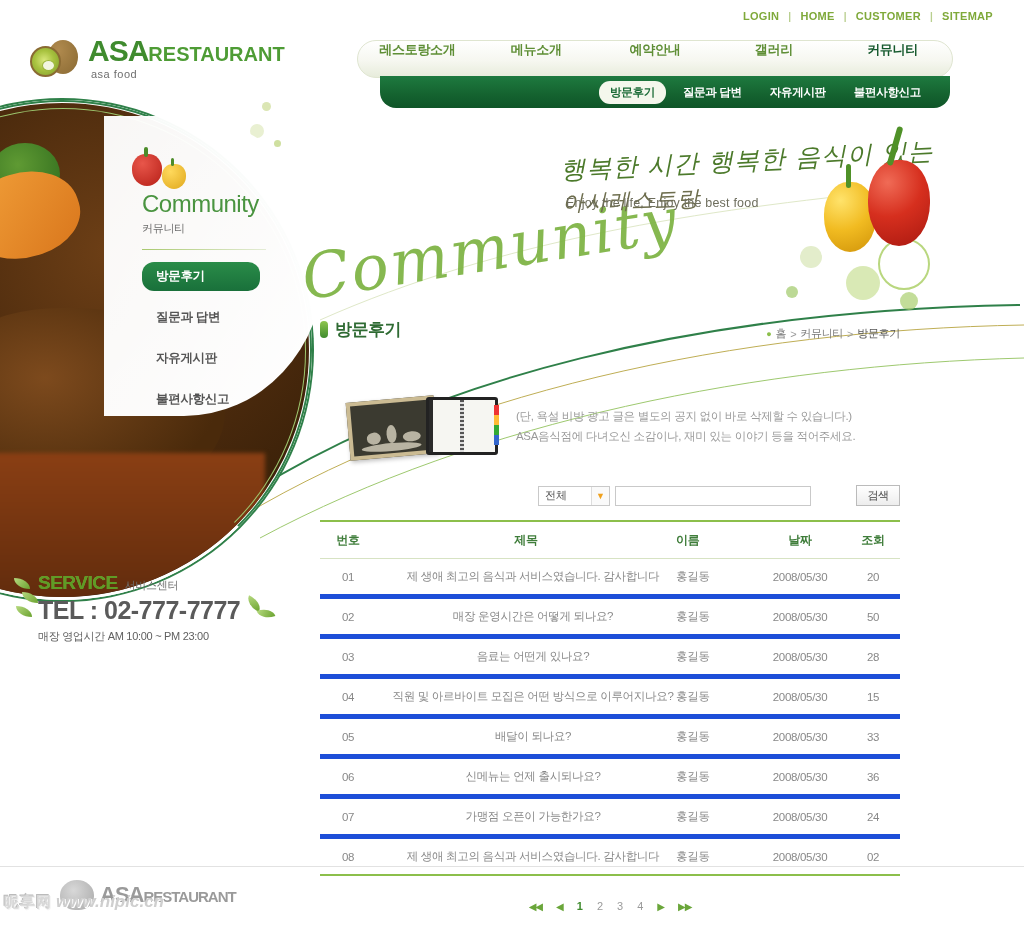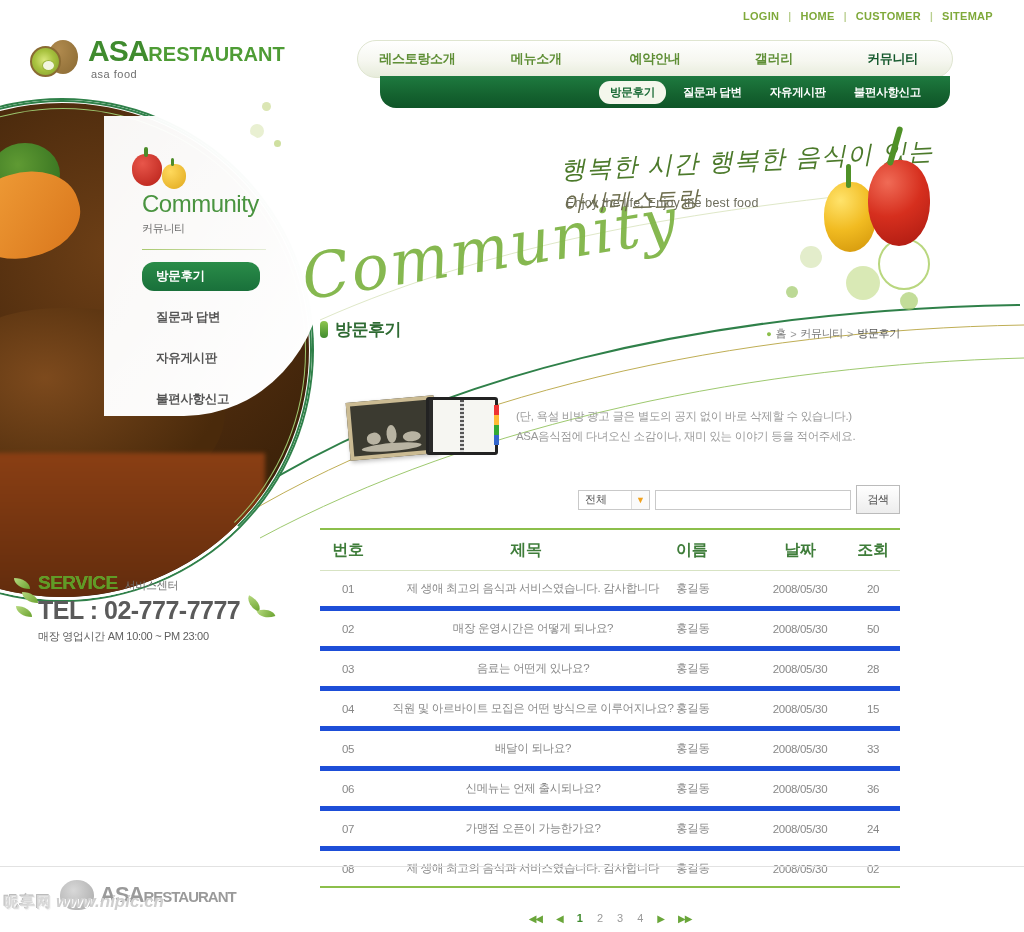--- a/index.html
+++ b/index.html
@@ -59,21 +59,21 @@
     letter-spacing: .5px;
   }
 
   
   .mainnav {
     position: absolute; left: 357px; top: 40px;
     width: 596px; height: 38px;
     background: linear-gradient(180deg, #ffffff 0%, #f6f7f0 55%, #e7ecdb 100%);
     border: 1px solid #dfe5d0;
     border-radius: 19px;
-    display: flex; align-items: center;
+    display: flex; align-items: flex-start;
   }
   .mainnav .nav-item {
     flex: 1; text-align: center; font-size: 13px; font-weight: bold;
     color: #5f8f36; text-decoration: none; letter-spacing: -.3px;
   }
   .mainnav .nav-item.active { color: #14582c; }
 
   
   .subnav-bar {
     position: absolute; left: 380px; top: 76px;
@@ -312,32 +312,33 @@
     border-left: 1px solid #ddd;
     display: flex; align-items: center; justify-content: center;
     color: #f0a11e; font-size: 9px; background: #fafafa;
   }
   .search-input {
     width: 196px; height: 20px; border: 1px solid #c9c9c9;
     background: #fff; font-size: 11px; padding: 0 5px; color: #333;
     font-family: "Liberation Sans", sans-serif;
   }
   .search-btn {
-    width: 44px; height: 29px; font-size: 11px; color: #444;
+    width: 44px; height: 21px; font-size: 11px; color: #444;
     background: linear-gradient(180deg,#fff,#ededed);
     border: 1px solid #bbb; cursor: pointer; letter-spacing: -.5px;
     font-family: "Liberation Sans", sans-serif;
+    margin-left: 40px;
   }
 
   
   table.board {
     width: 580px; border-collapse: collapse; margin-top: 14px;
   }
   table.board thead th {
-    font-size: 16px; color: #3f7d3a; font-weight: bold;
+    font-size: 12px; color: #3f7d3a; font-weight: bold;
     padding: 10px 0 9px 0; letter-spacing: -.3px;
     border-top: 2px solid #8cbf4b; border-bottom: 1px solid #d7e3c3;
   }
   table.board tbody td {
     font-size: 11.5px; color: #888; padding: 10px 0;
     border-bottom: 5px solid #1d4ed8; letter-spacing: -.3px;
   }
   table.board tbody tr:last-child td { border-bottom: 2px solid #8cbf4b; }
   .c-no    { width: 56px; text-align: center; }
   .c-title { width: 300px; text-align: center; padding-left: 14px !important; }

